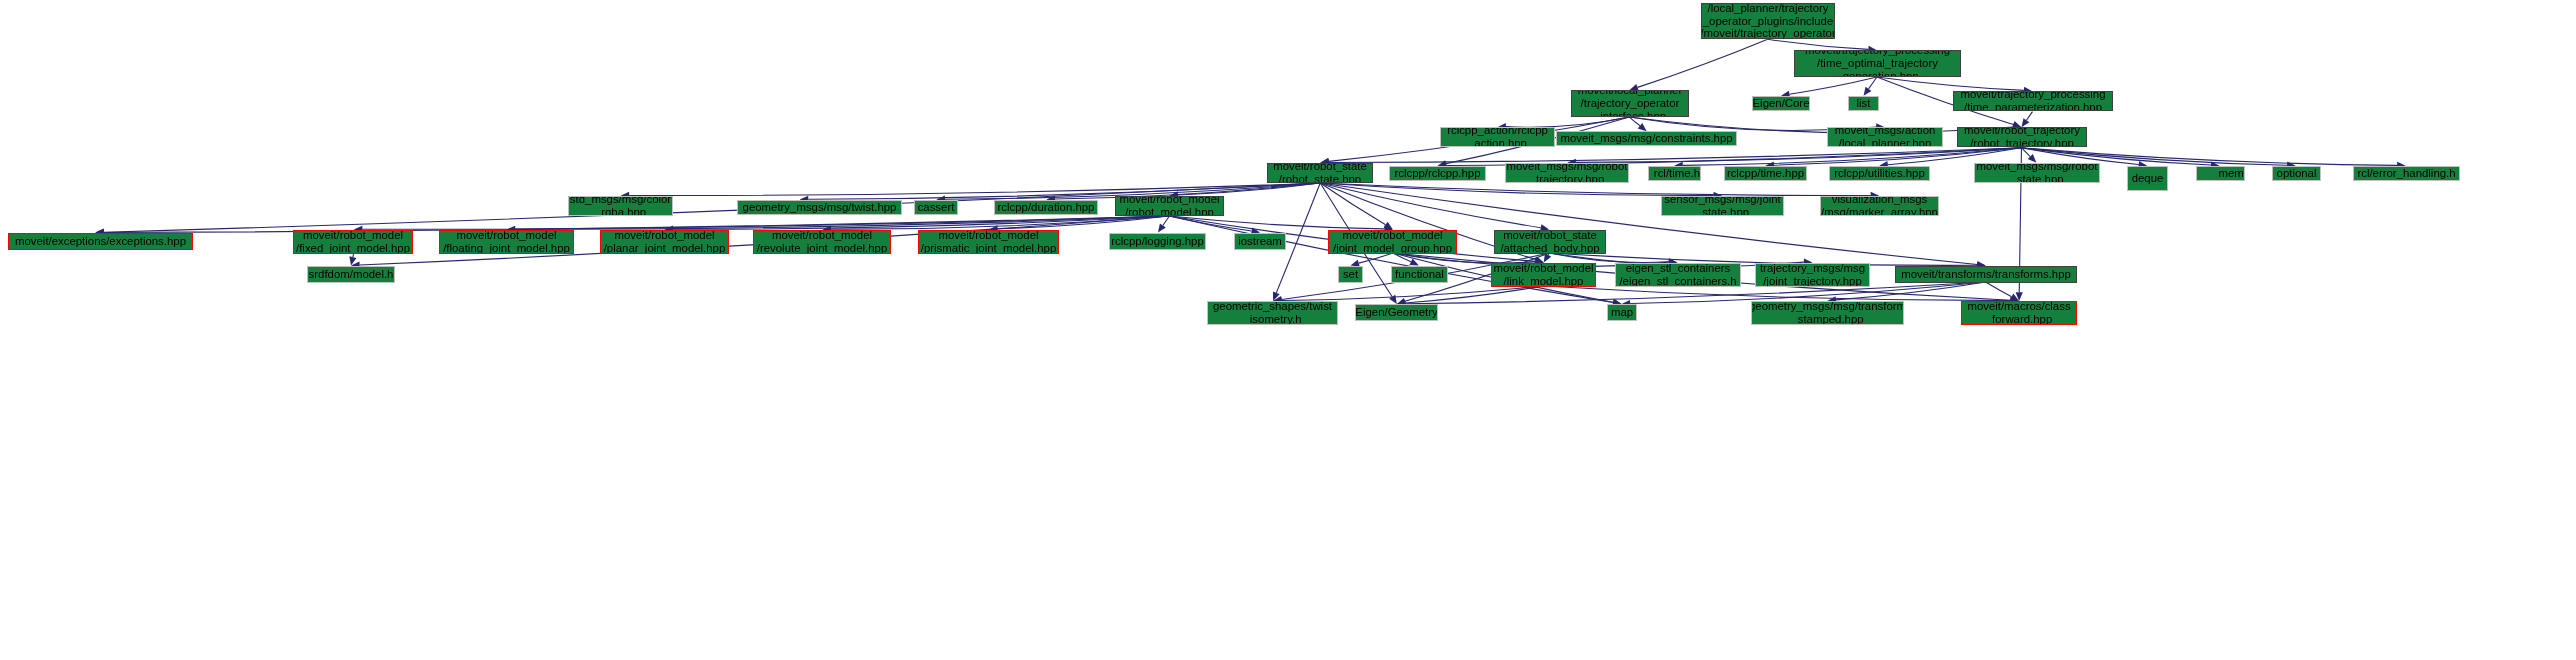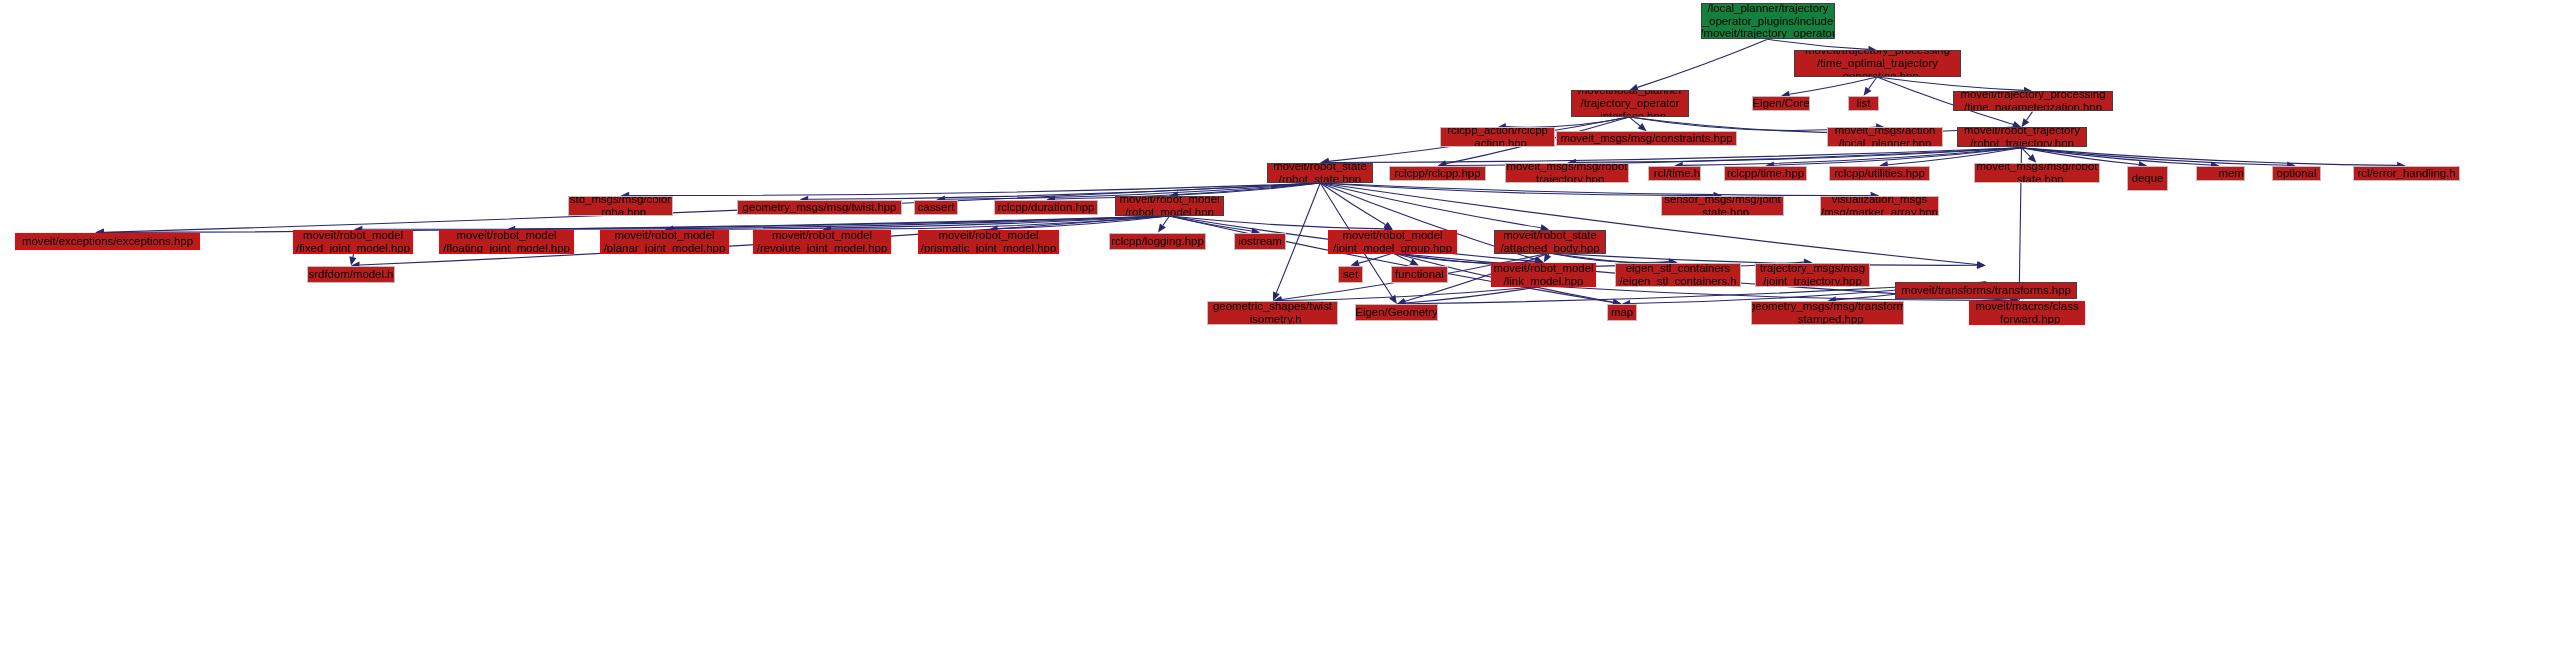--- a/index.html
+++ b/index.html
@@ -33,21 +33,21 @@
   }
   .node {
     position: absolute;
     box-sizing: border-box;
     display: flex;
     align-items: center;
     justify-content: center;
     text-align: center;
     line-height: 1.12;
     white-space: pre-line;
-    background: #b91c1c;
+    background: #15803d;
     border: 0.8px solid #c0c0c0;
     color: #000000;
     font-size: 11.4px;
     padding: 0.8px 3.1px;
     overflow: hidden;
   }
   .node.root {
     background: #15803d;
     border: 1.6px solid #404040;
   }
@@ -247,21 +247,21 @@
 _rgba.hpp</div>
       <div class="node " style="left: 737px; top: 200px; width: 165px; height: 15px;">geometry_msgs/msg/twist.hpp</div>
       <div class="node " style="left: 914px; top: 200px; width: 44px; height: 15px;">cassert</div>
       <div class="node " style="left: 994px; top: 200px; width: 104px; height: 15px;">rclcpp/duration.hpp</div>
       <div class="node bold" style="left: 1115px; top: 196px; width: 109px; height: 20.4px;">moveit/robot_model
 /robot_model.hpp</div>
       <div class="node " style="left: 1661px; top: 196px; width: 123px; height: 20.4px;">sensor_msgs/msg/joint
 _state.hpp</div>
       <div class="node " style="left: 1820px; top: 196px; width: 119px; height: 20.4px;">visualization_msgs
 /msg/marker_array.hpp</div>
-      <div class="node red" style="left: 15px; top: 233px; width: 185px; height: 16.5px; text-align: center;">moveit/exceptions/exceptions.hpp</div>
+      <div class="node red" style="left: 8px; top: 233px; width: 185px; height: 16.5px; text-align: center;">moveit/exceptions/exceptions.hpp</div>
       <div class="node red" style="left: 293px; top: 230px; width: 120px; height: 23.6px;">moveit/robot_model
 /fixed_joint_model.hpp</div>
       <div class="node red" style="left: 439px; top: 230px; width: 135px; height: 23.6px;">moveit/robot_model
 /floating_joint_model.hpp</div>
       <div class="node red" style="left: 600px; top: 230px; width: 129px; height: 23.6px;">moveit/robot_model
 /planar_joint_model.hpp</div>
       <div class="node red" style="left: 753px; top: 230px; width: 138px; height: 23.6px;">moveit/robot_model
 /revolute_joint_model.hpp</div>
       <div class="node red" style="left: 918px; top: 230px; width: 141px; height: 23.6px;">moveit/robot_model
 /prismatic_joint_model.hpp</div>
@@ -273,24 +273,24 @@
 /attached_body.hpp</div>
       <div class="node " style="left: 307px; top: 266px; width: 88px; height: 16.5px;">srdfdom/model.h</div>
       <div class="node " style="left: 1338px; top: 266px; width: 25px; height: 16.5px;">set</div>
       <div class="node " style="left: 1391px; top: 266px; width: 57px; height: 16.5px;">functional</div>
       <div class="node red" style="left: 1491px; top: 263px; width: 105px; height: 23.6px;">moveit/robot_model
 /link_model.hpp</div>
       <div class="node " style="left: 1615px; top: 263px; width: 126px; height: 23.6px;">eigen_stl_containers
 /eigen_stl_containers.h</div>
       <div class="node " style="left: 1755px; top: 263px; width: 115px; height: 23.6px;">trajectory_msgs/msg
 /joint_trajectory.hpp</div>
-      <div class="node bold" style="left: 1895px; top: 266px; width: 182px; height: 16.5px; margin-top: 16px;">moveit/transforms/transforms.hpp</div>
+      <div class="node bold" style="left: 1895px; top: 266px; width: 182px; height: 16.5px;">moveit/transforms/transforms.hpp</div>
       <div class="node " style="left: 1207px; top: 301px; width: 131px; height: 23.6px;">geometric_shapes/twist
 _isometry.h</div>
       <div class="node " style="left: 1355px; top: 304px; width: 83px; height: 16.5px;">Eigen/Geometry</div>
       <div class="node " style="left: 1607px; top: 304px; width: 30px; height: 16.5px;">map</div>
       <div class="node " style="left: 1751px; top: 301px; width: 153px; height: 23.6px;">geometry_msgs/msg/transform
 _stamped.hpp</div>
-      <div class="node red" style="left: 1961px; top: 301px; width: 116px; height: 23.6px; margin-left: 8px;">moveit/macros/class
+      <div class="node red" style="left: 1961px; top: 301px; width: 116px; height: 23.6px;">moveit/macros/class
 _forward.hpp</div>
     </div>
 </div>
 
 
 </body></html>

